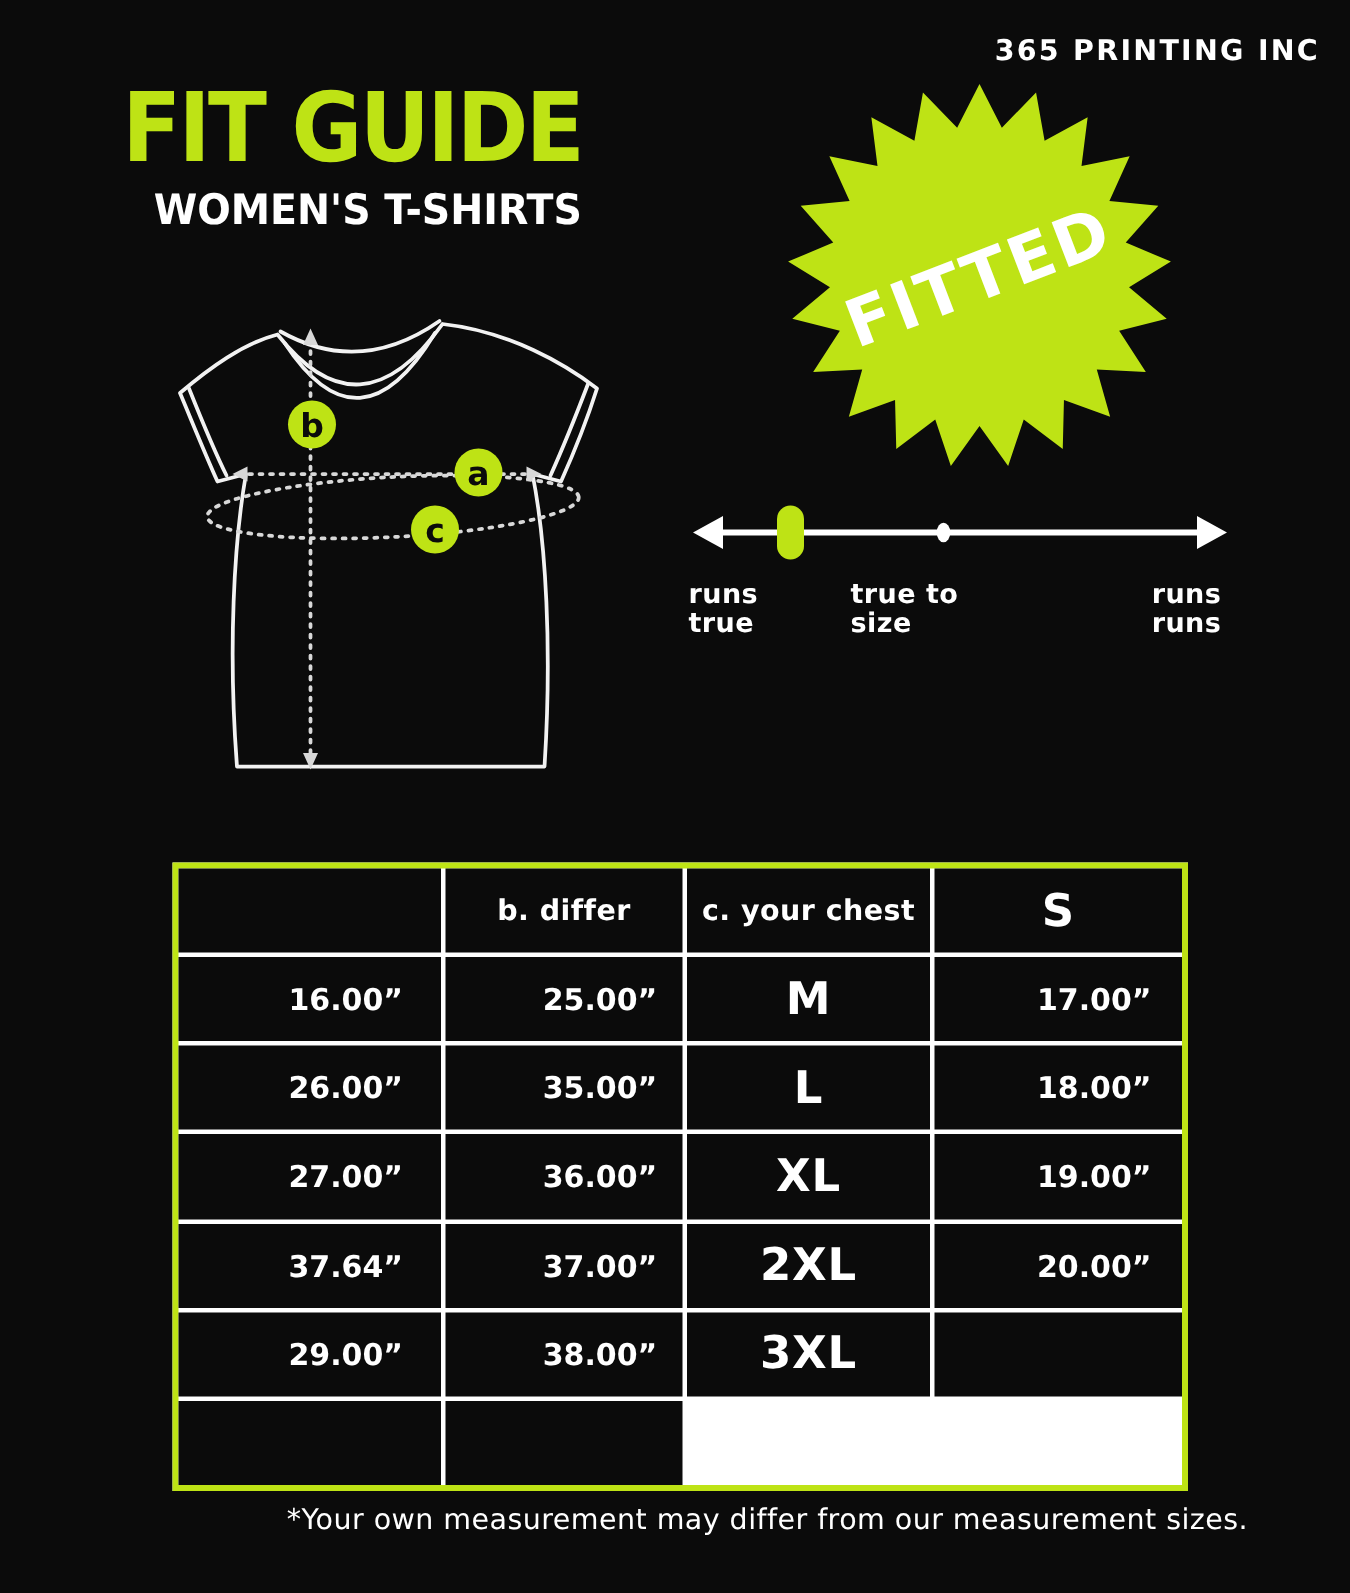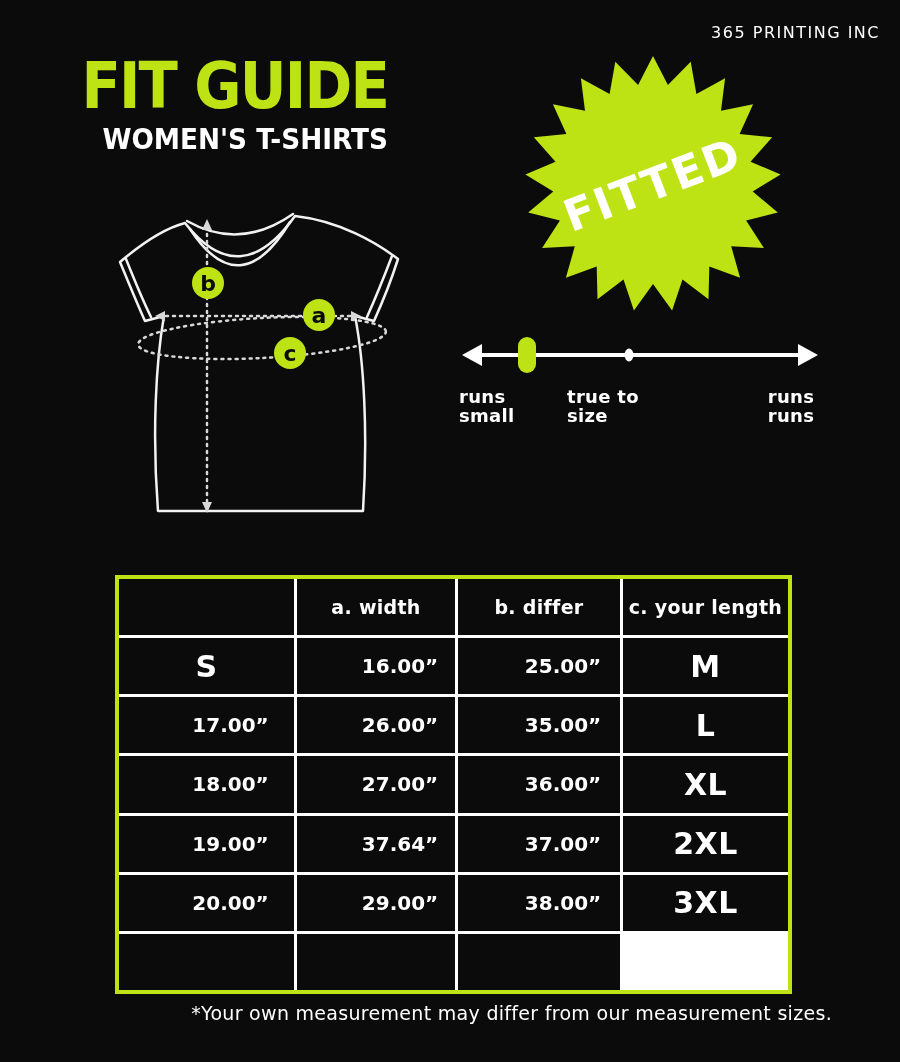--- a/index.html
+++ b/index.html
@@ -14,22 +14,22 @@
     width: 900px;
     height: 1062px;
     background: var(--background);
     font-family: "DejaVu Sans", "Liberation Sans", sans-serif;
     color: var(--text);
     overflow: hidden;
   }
   .brand {
     position: absolute;
     top: 23px; right: 20px;
-    font-size: 16px;
-    font-weight: normal;
+    font-size: 19px;
+    font-weight: bold;
     letter-spacing: 1.5px;
     white-space: nowrap;
   }
   .title {
     position: absolute;
     top: 54px; left: 40px; width: 348px;
     text-align: right;
     color: var(--accent);
     font-size: 64px;
     font-weight: bold;
@@ -155,36 +155,35 @@
   <svg class="scale-svg" width="380" height="48" viewBox="0 0 380 48">
     <line x1="26" y1="23" x2="354" y2="23" stroke="#ffffff" stroke-width="4"></line>
     <polygon points="12,23 32,12 32,34" fill="#ffffff"></polygon>
     <polygon points="368,23 348,12 348,34" fill="#ffffff"></polygon>
     <rect x="68" y="5" width="18" height="36" rx="9" style="fill:var(--accent)"></rect>
     <ellipse cx="179" cy="23" rx="4.5" ry="6.5" fill="#ffffff"></ellipse>
   </svg>
 
   <div class="scale-label left">
     <div>runs</div>
-    <div>small</div>
+    <div>true</div>
   </div>
   <div class="scale-label center">
     <div>true to</div>
     <div>size</div>
   </div>
   <div class="scale-label right">
     <div>runs</div>
     <div>runs</div>
   </div>
 
   <div class="size-table">
     <div class="cell head"></div>
-    <div class="cell head">a. width</div>
     <div class="cell head">b. differ</div>
-    <div class="cell head">c. your length</div>
+    <div class="cell head">c. your chest</div>
 
     <div class="cell size">S</div>
     <div class="cell val">16.00”</div>
     <div class="cell val">25.00”</div>
 
     <div class="cell size">M</div>
     <div class="cell val">17.00”</div>
     <div class="cell val">26.00”</div>
     <div class="cell val">35.00”</div>
 

